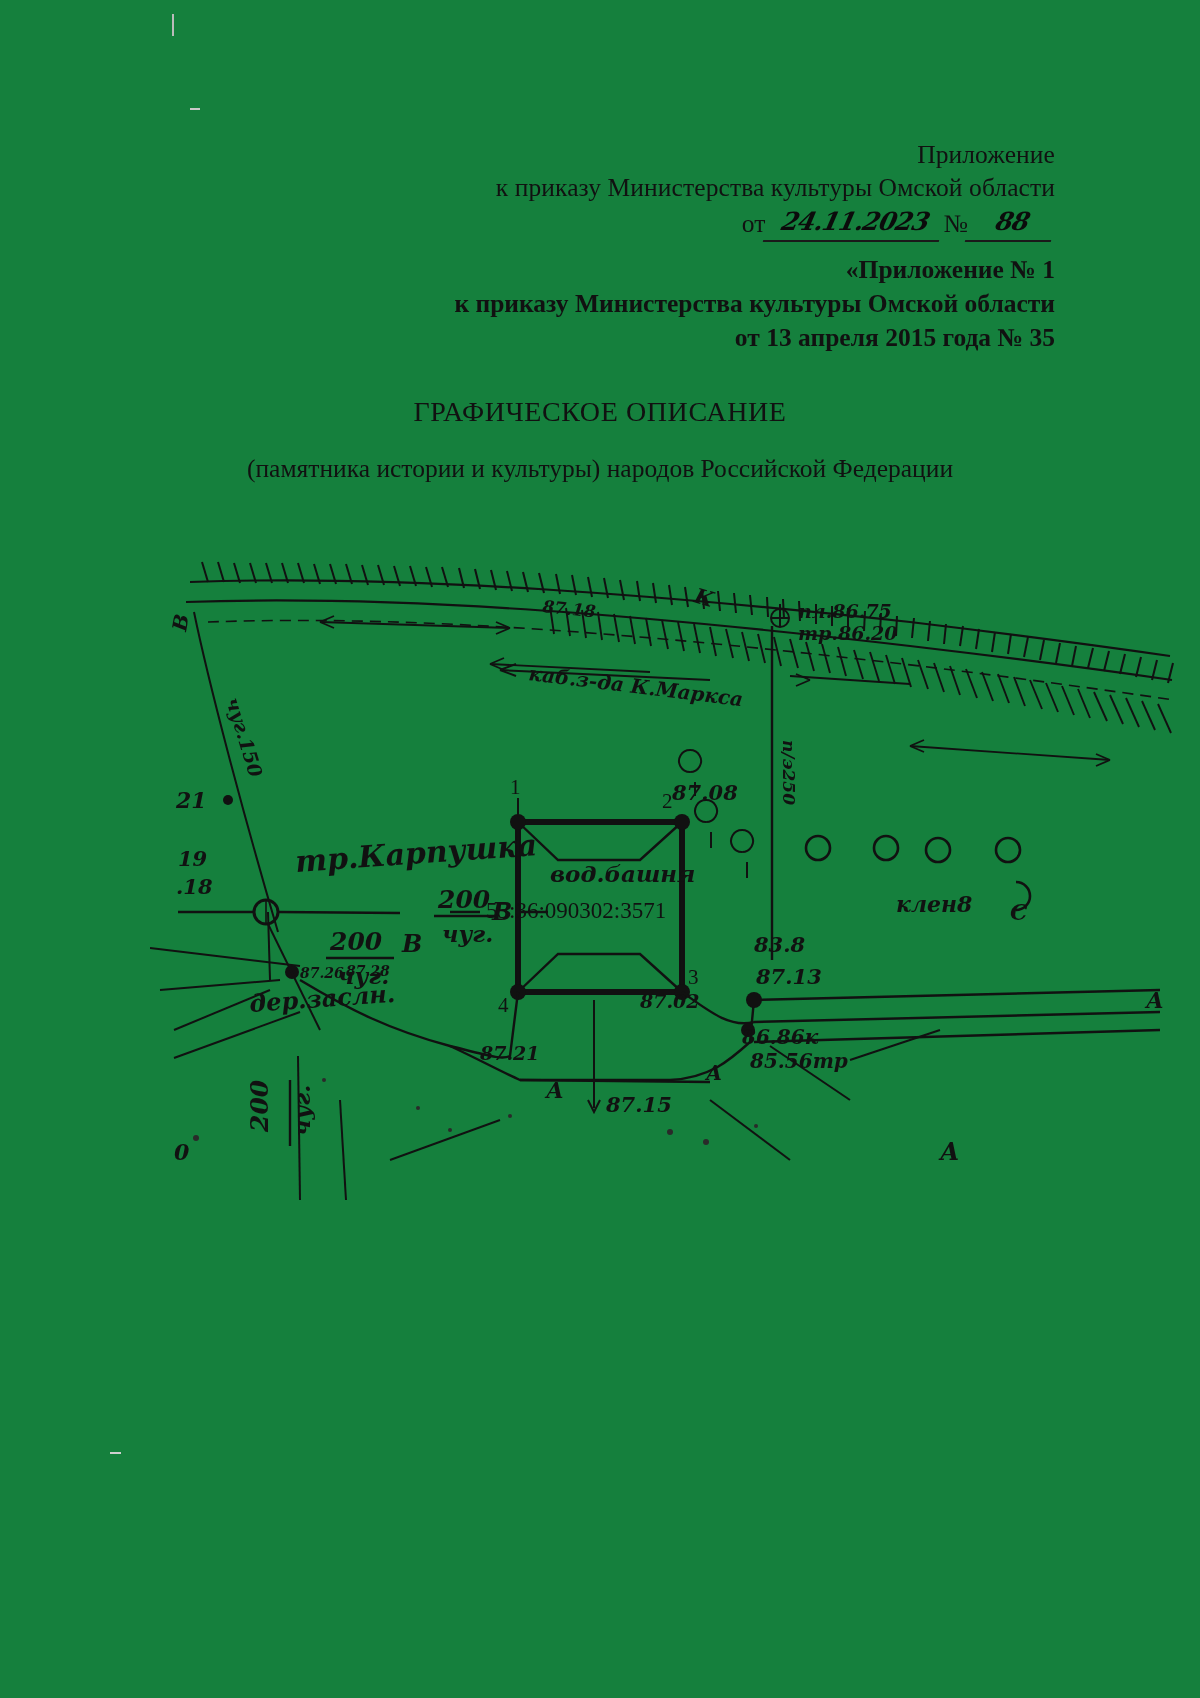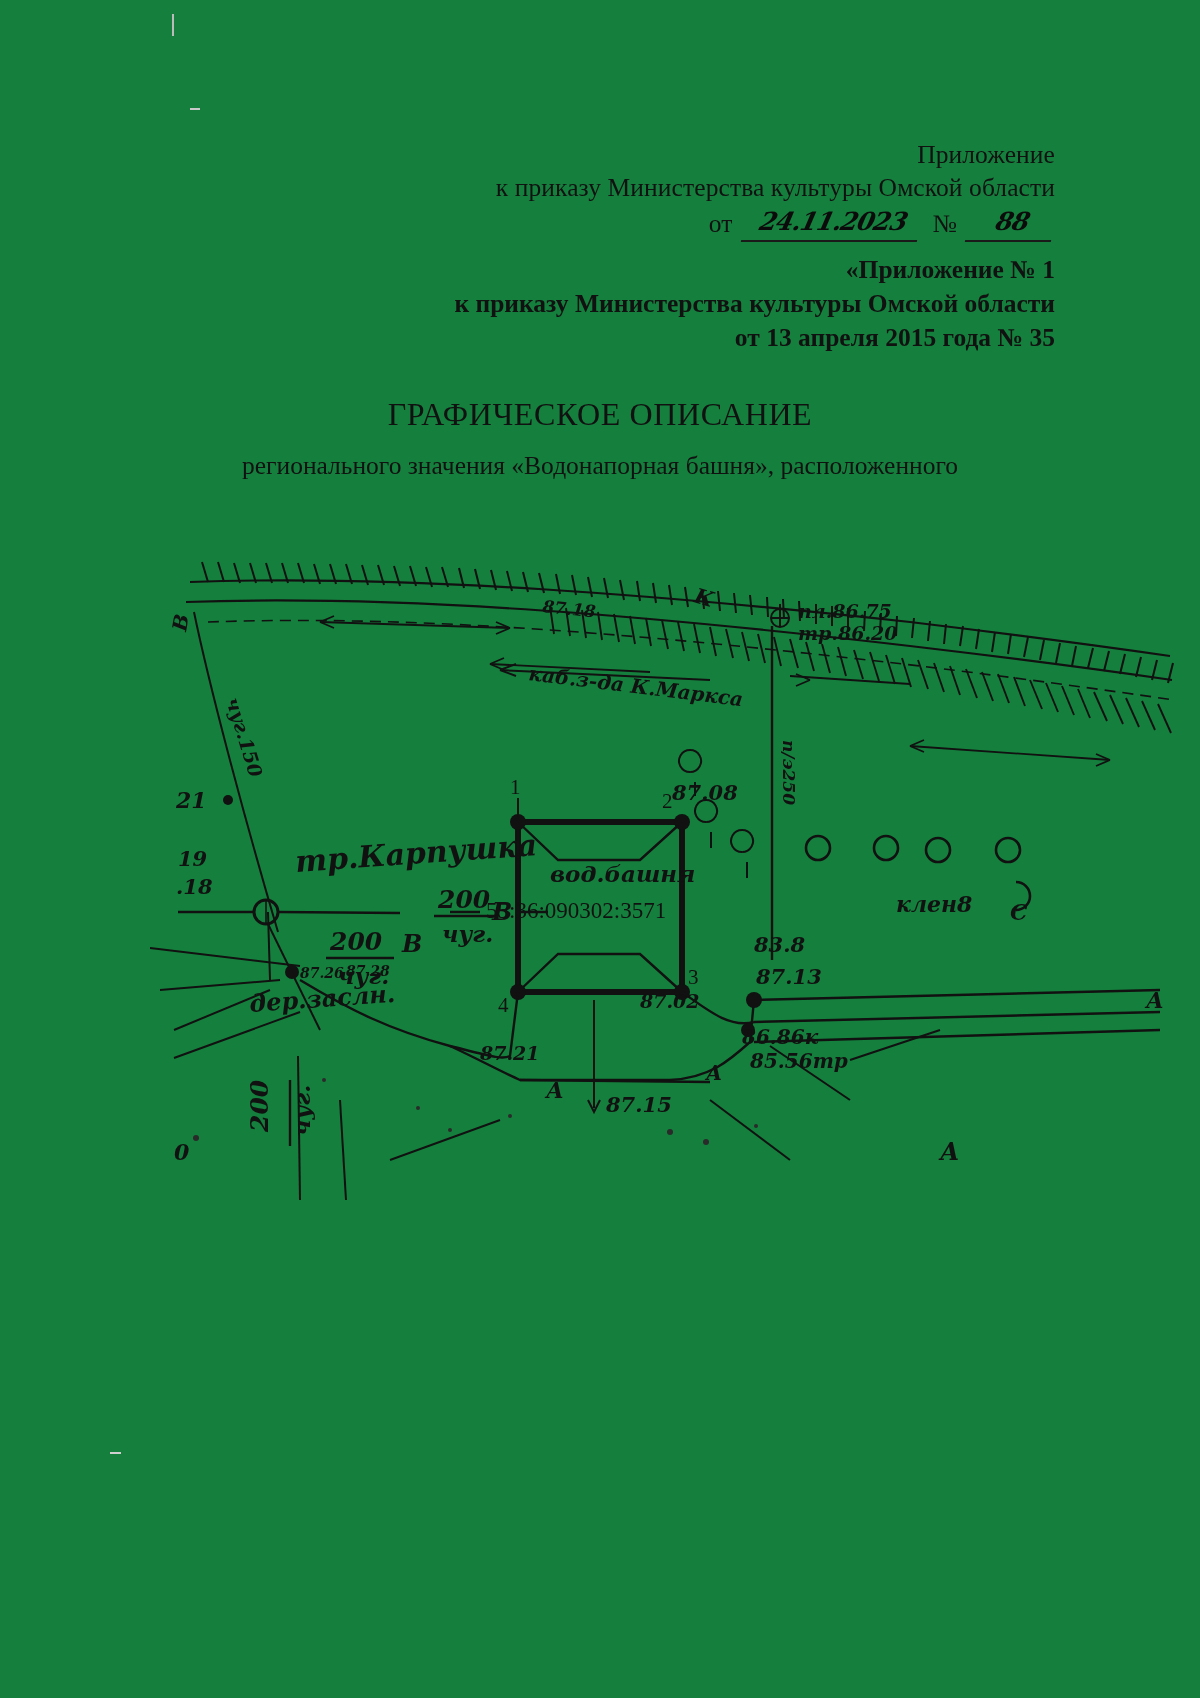--- a/index.html
+++ b/index.html
@@ -31,21 +31,21 @@
     font-size: 25.5px;
     line-height: 1.30;
     letter-spacing: 0.1px;
   }
   .header-block .line { white-space: nowrap; }
 
   .order-line {
     display: flex;
     justify-content: flex-end;
     align-items: flex-end;
-    gap: 12px;
+    gap: 1px;
     margin-top: 2px;
   }
   .ot-label { font-size: 25.5px; padding-bottom: 2px;}
   .hand-blank {
     border-bottom: 2px solid #1a1a1a;
     min-width: 168px;
     text-align: center;
     padding: 0 4px 1px 4px;
     font-family: "DejaVu Serif", serif;
     font-style: italic;
@@ -72,23 +72,23 @@
   
   .title-block {
     position: absolute;
     left: 0; right: 0;
     top: 393px;
     text-align: center;
     font-size: 25.5px;
     line-height: 1.35;
   }
   .doc-title {
-    font-size: 32px;
+    font-size: 28px;
     letter-spacing: 0.6px;
-    margin-bottom: 13px;
+    margin-bottom: 21px;
   }
   .title-block .subline { white-space: nowrap; }
 
   
   .map-wrap {
     position: absolute;
     left: 150px;
     top: 560px;
     width: 1030px;
     height: 640px;
@@ -133,21 +133,21 @@
   </div>
 
   <div class="header-block2">
     <div class="line">«Приложение № 1</div>
     <div class="line">к приказу Министерства культуры Омской области</div>
     <div class="line">от 13 апреля 2015 года № 35</div>
   </div>
 
   <div class="title-block">
     <div class="doc-title">ГРАФИЧЕСКОЕ ОПИСАНИЕ</div>
-    <div class="subline">регионального значения «Водонапорная башня», расположенного</div>
+    <div class="subline">(памятника истории и культуры) народов Российской Федерации</div>
   </div>
 
   <div class="map-wrap">
     <svg class="map" viewBox="0 0 1030 640" xmlns="http://www.w3.org/2000/svg">
 
       <g stroke="#111" fill="none">
         <path d="M40,22 C260,14 520,36 760,62 C860,74 950,86 1020,96" stroke-width="2.2"></path>
         <path d="M36,42 C260,34 520,58 760,86 C862,98 952,110 1022,120" stroke-width="2.2"></path>
         <path d="M58,62 C280,54 530,78 770,106 C868,118 956,130 1024,140" stroke-width="1.6" stroke-dasharray="11 7"></path>
       </g>

